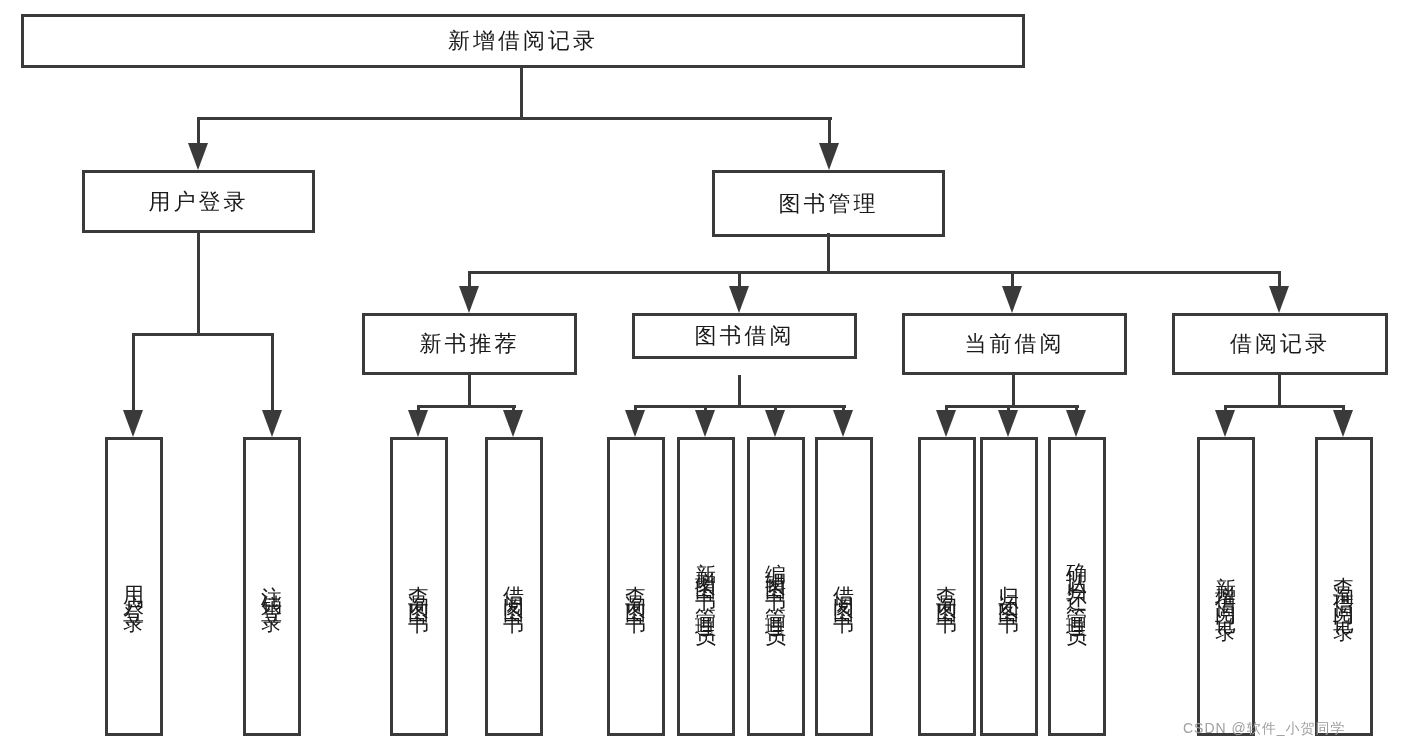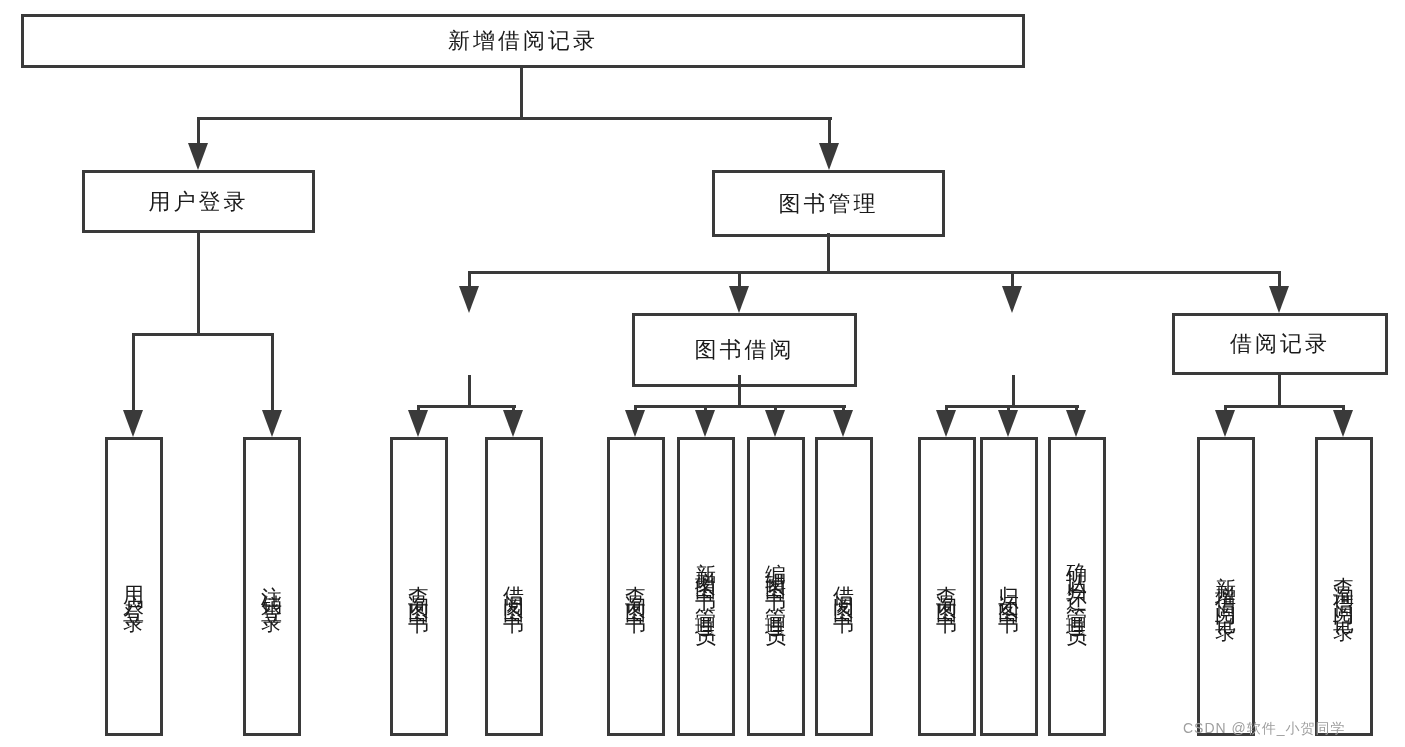--- a/index.html
+++ b/index.html
@@ -74,21 +74,23 @@
     <div class="vline" style="left:468px;top:271px;height:18px"></div>
     <div class="arrow" style="left:459px;top:286px"></div>
     <div class="vline" style="left:738px;top:271px;height:18px"></div>
     <div class="arrow" style="left:729px;top:286px"></div>
     <div class="vline" style="left:1011px;top:271px;height:18px"></div>
     <div class="arrow" style="left:1002px;top:286px"></div>
     <div class="vline" style="left:1278px;top:271px;height:18px"></div>
     <div class="arrow" style="left:1269px;top:286px"></div>
   </div>
 
-  <div class="node" style="left:632px;top:313px;width:225px;height:74px">图书借阅</div>
+  <div class="node" style="left:362px;top:313px;width:215px;height:62px">新书推荐</div>
+  <div class="node" style="left:632px;top:313px;width:225px;height:46px">图书借阅</div>
+  <div class="node" style="left:902px;top:313px;width:225px;height:62px">当前借阅</div>
   <div class="node" style="left:1172px;top:313px;width:216px;height:62px">借阅记录</div>
 
   <div>
     <div class="vline" style="left:468px;top:375px;height:33px"></div>
     <div class="hline" style="left:417px;top:405px;width:99px"></div>
     <div class="vline" style="left:417px;top:405px;height:9px"></div>
     <div class="arrow" style="left:408px;top:410px"></div>
     <div class="vline" style="left:512px;top:405px;height:9px"></div>
     <div class="arrow" style="left:503px;top:410px"></div>
   </div>

